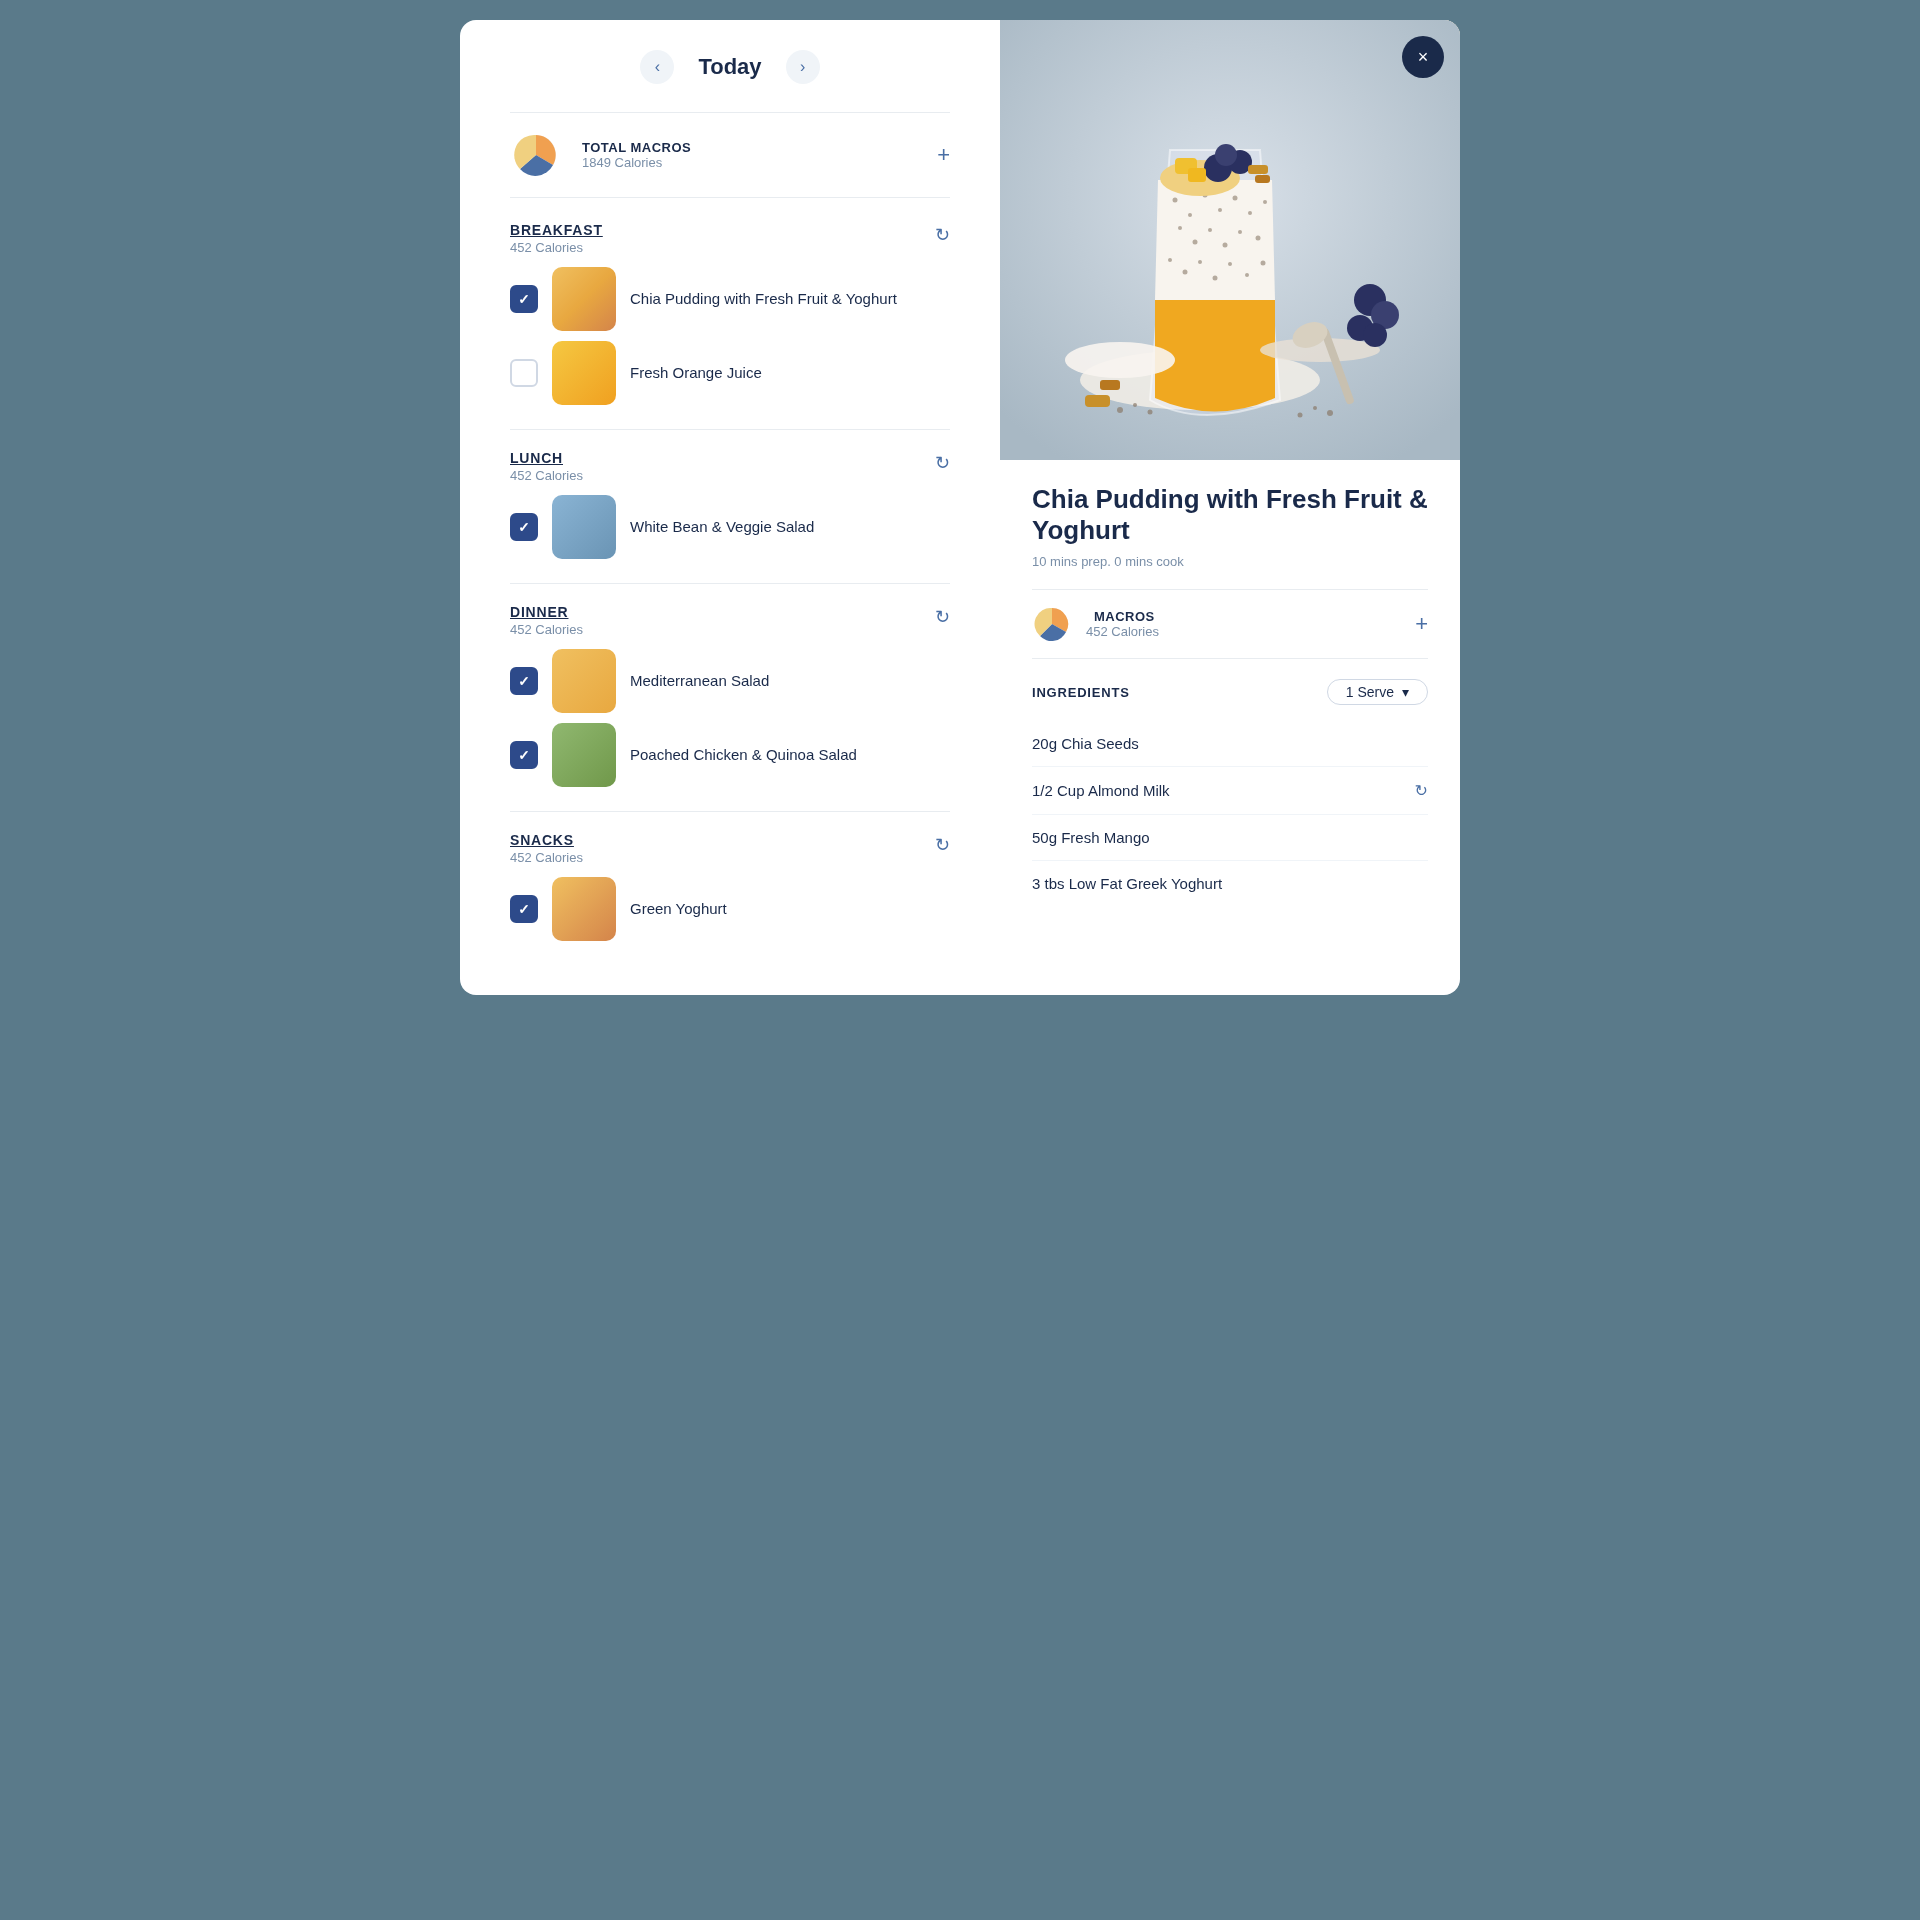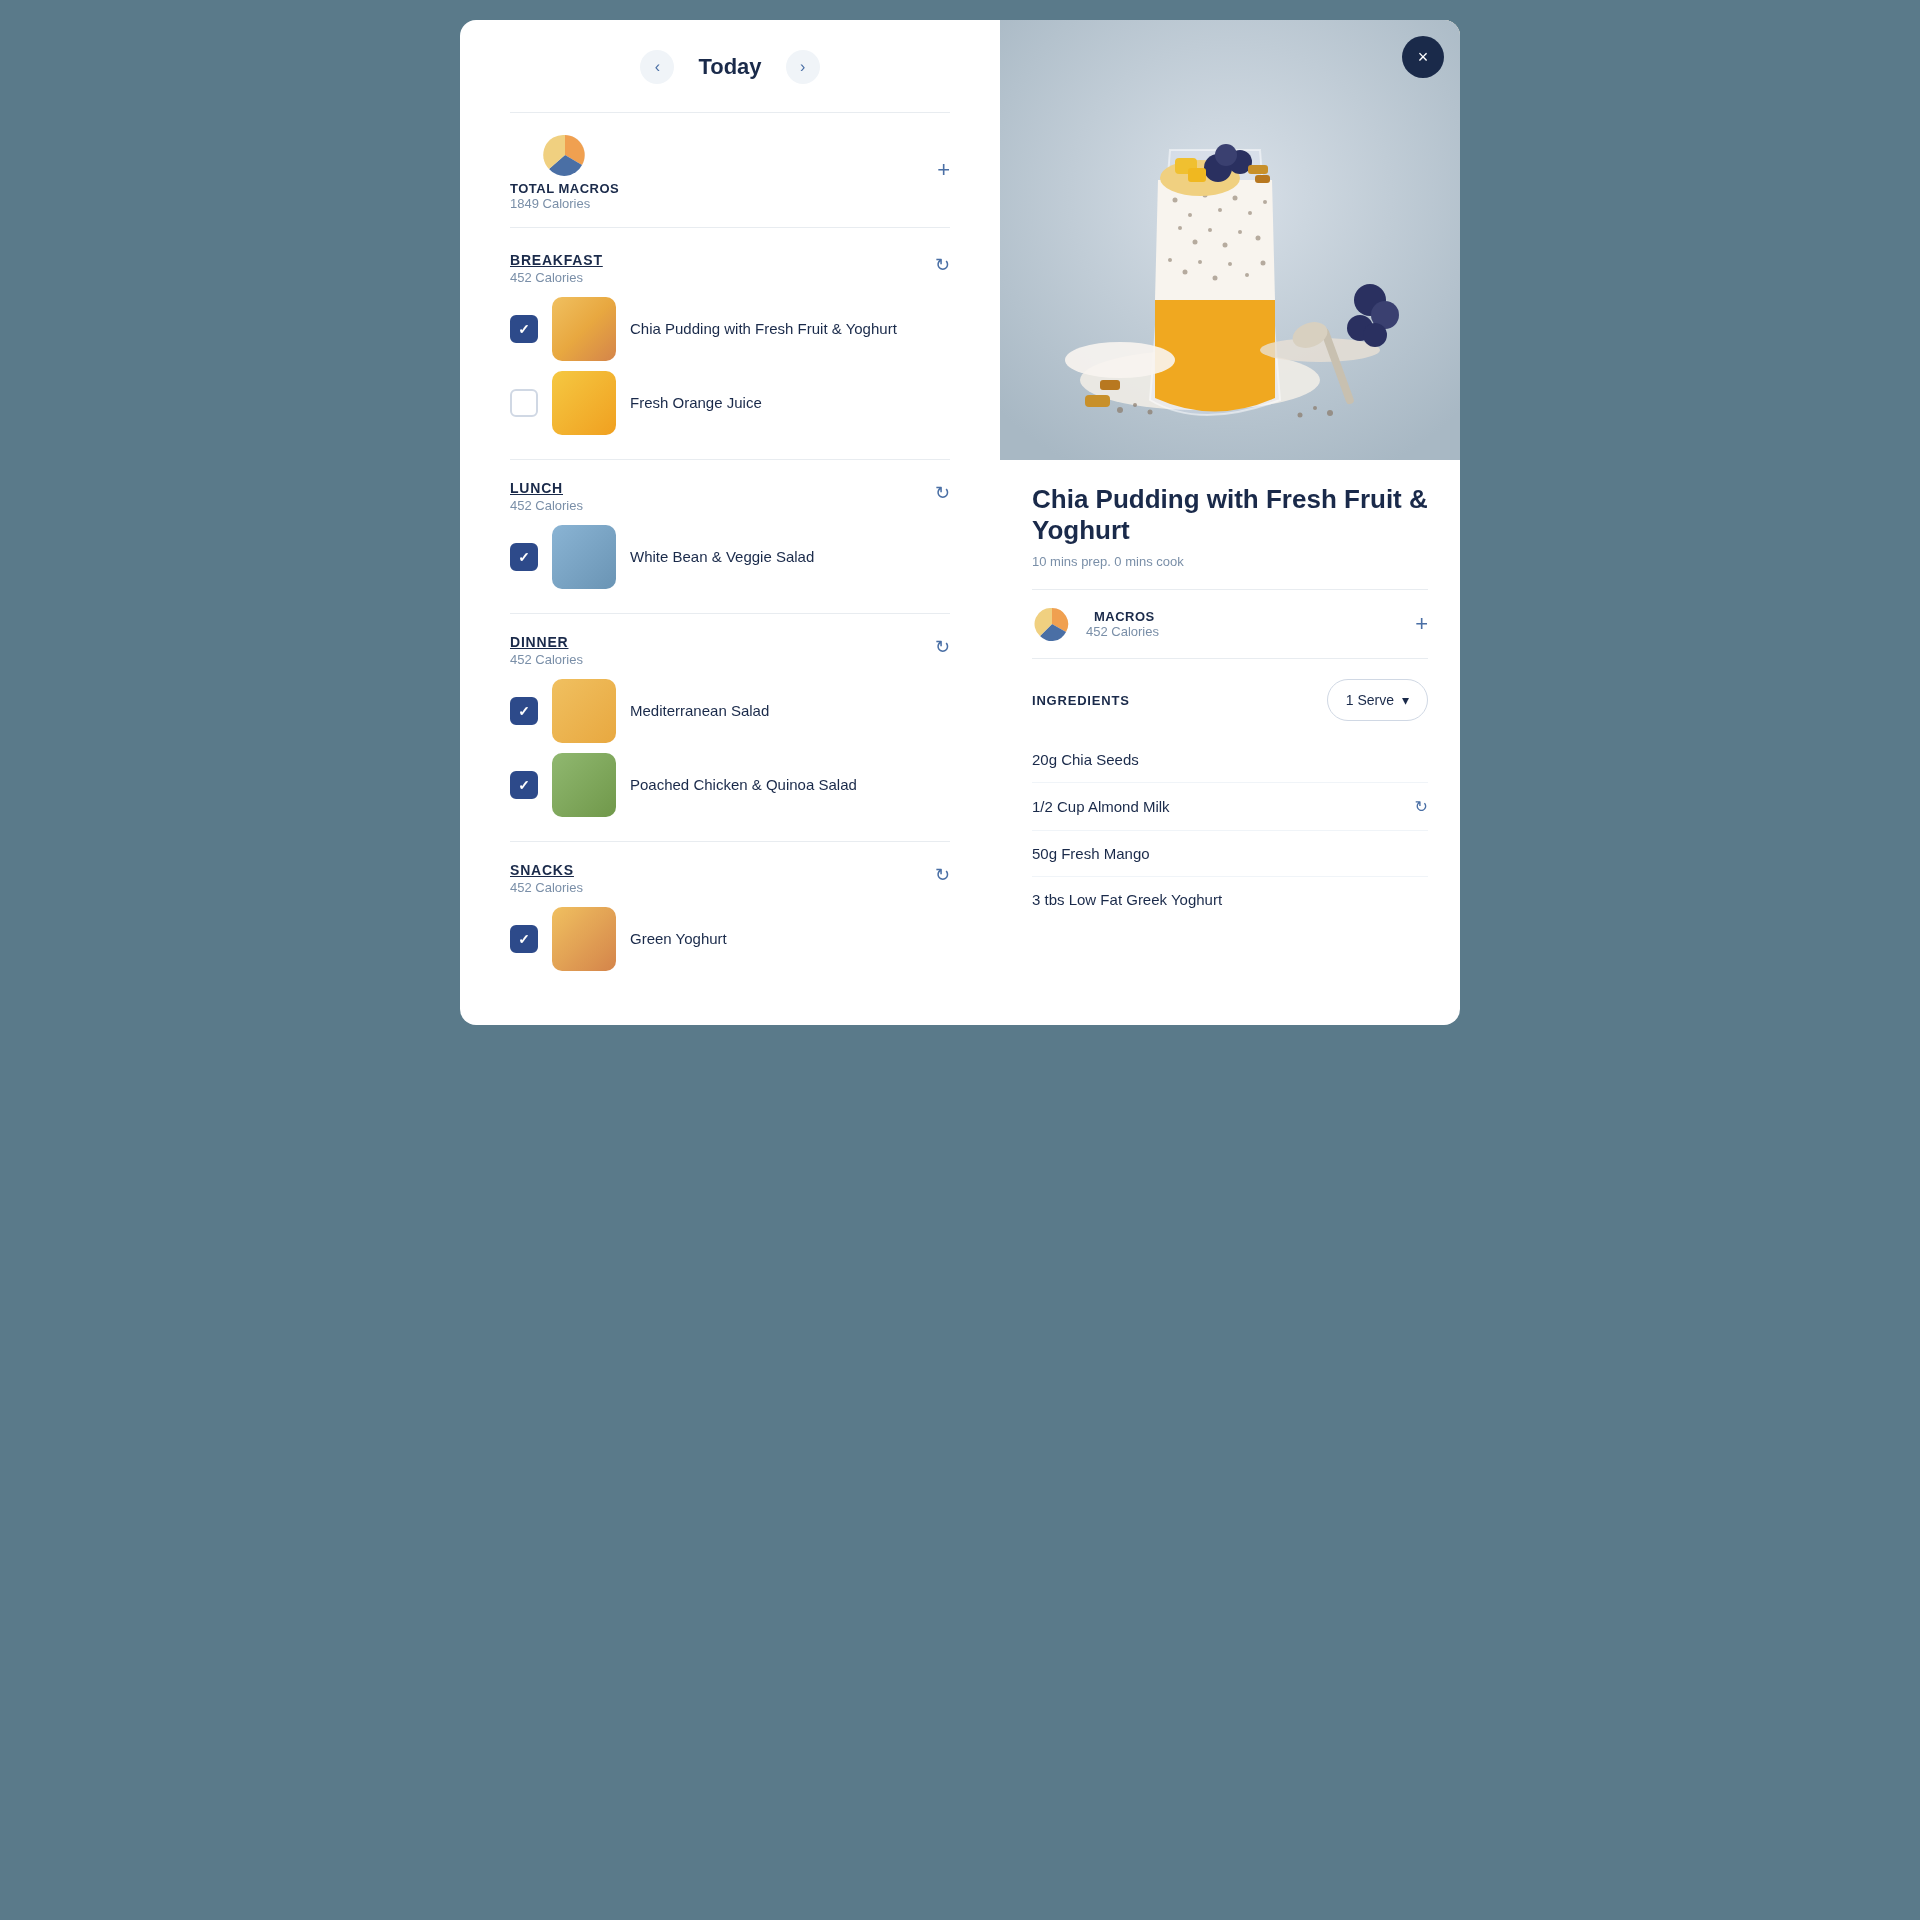--- a/index.html
+++ b/index.html
@@ -58,22 +58,21 @@
       align-items: center;
       justify-content: space-between;
       padding: 16px 0;
       border-top: 1px solid #e8ecf0;
       border-bottom: 1px solid #e8ecf0;
       margin-bottom: 24px;
     }
     .macros-summary .left {
       display: flex;
       align-items: center;
-      gap: 0;
-      flex-direction: column;
+      gap: 20px;
     }
     .macros-text .label {
       font-size: 13px;
       font-weight: 700;
       color: #1a2a4a;
       letter-spacing: 0.5px;
     }
     .macros-text .calories {
       font-size: 13px;
       color: #7a8fa8;
@@ -271,21 +270,21 @@
       color: #1a2a4a;
       letter-spacing: 0.8px;
     }
     .serve-dropdown {
       display: flex;
       align-items: center;
       gap: 8px;
       background: #fff;
       border: 1.5px solid #d0d8e4;
       border-radius: 25px;
-      padding: 12px 18px;
+      padding: 4px 18px;
       cursor: pointer;
       font-size: 14px;
       color: #1a2a4a;
       font-weight: 500;
     }
     .ingredient-item {
       display: flex;
       align-items: center;
       justify-content: space-between;
       padding: 14px 0;

